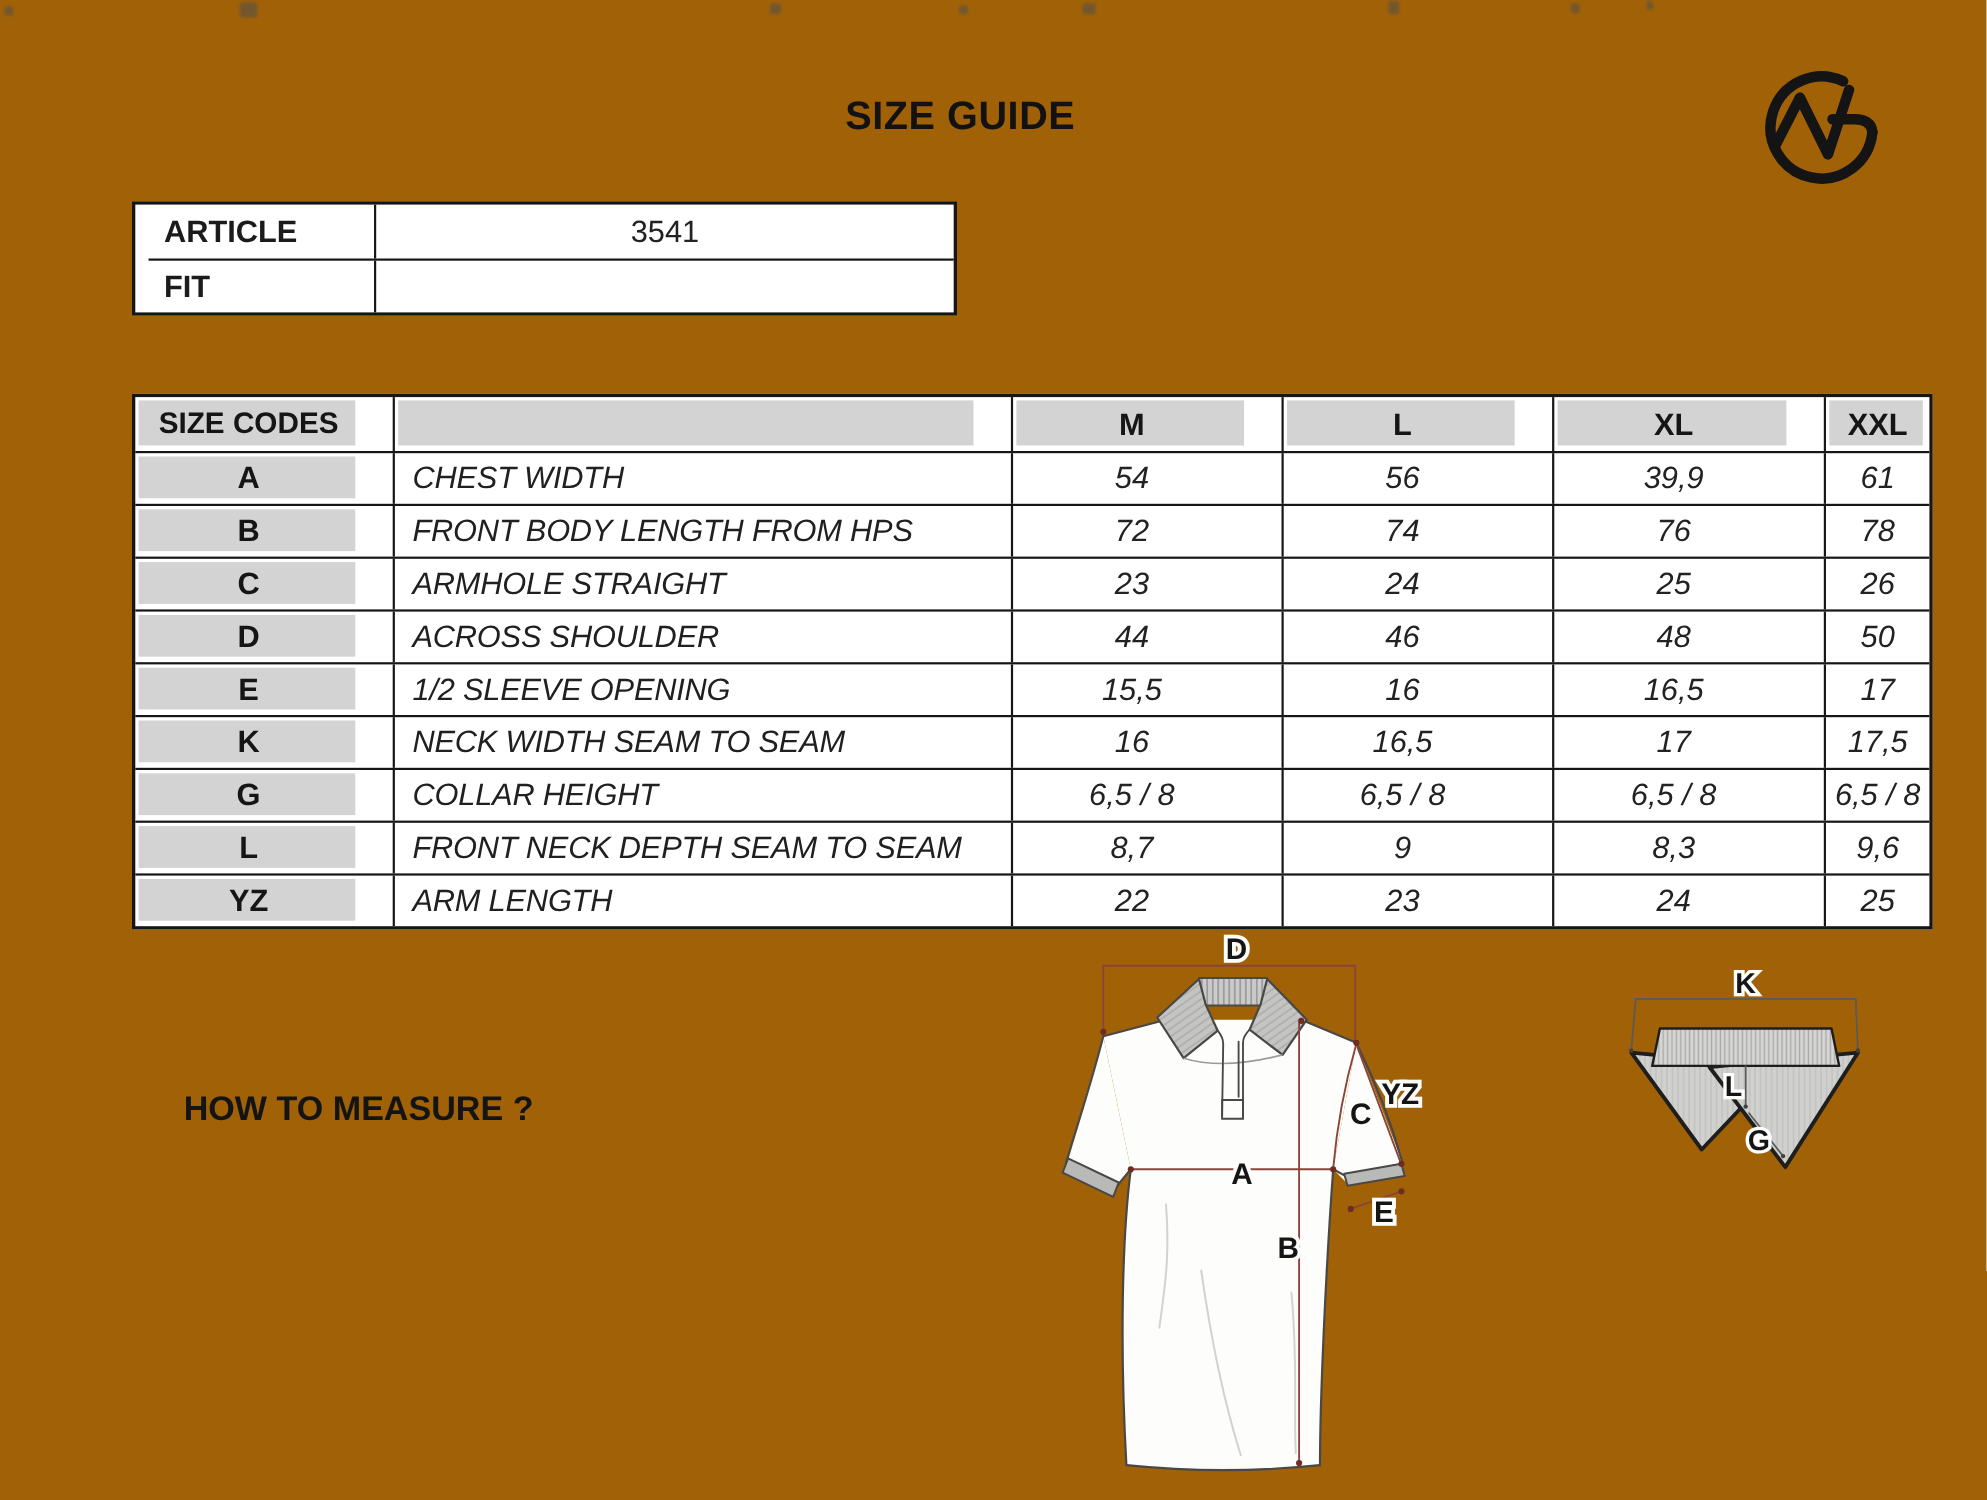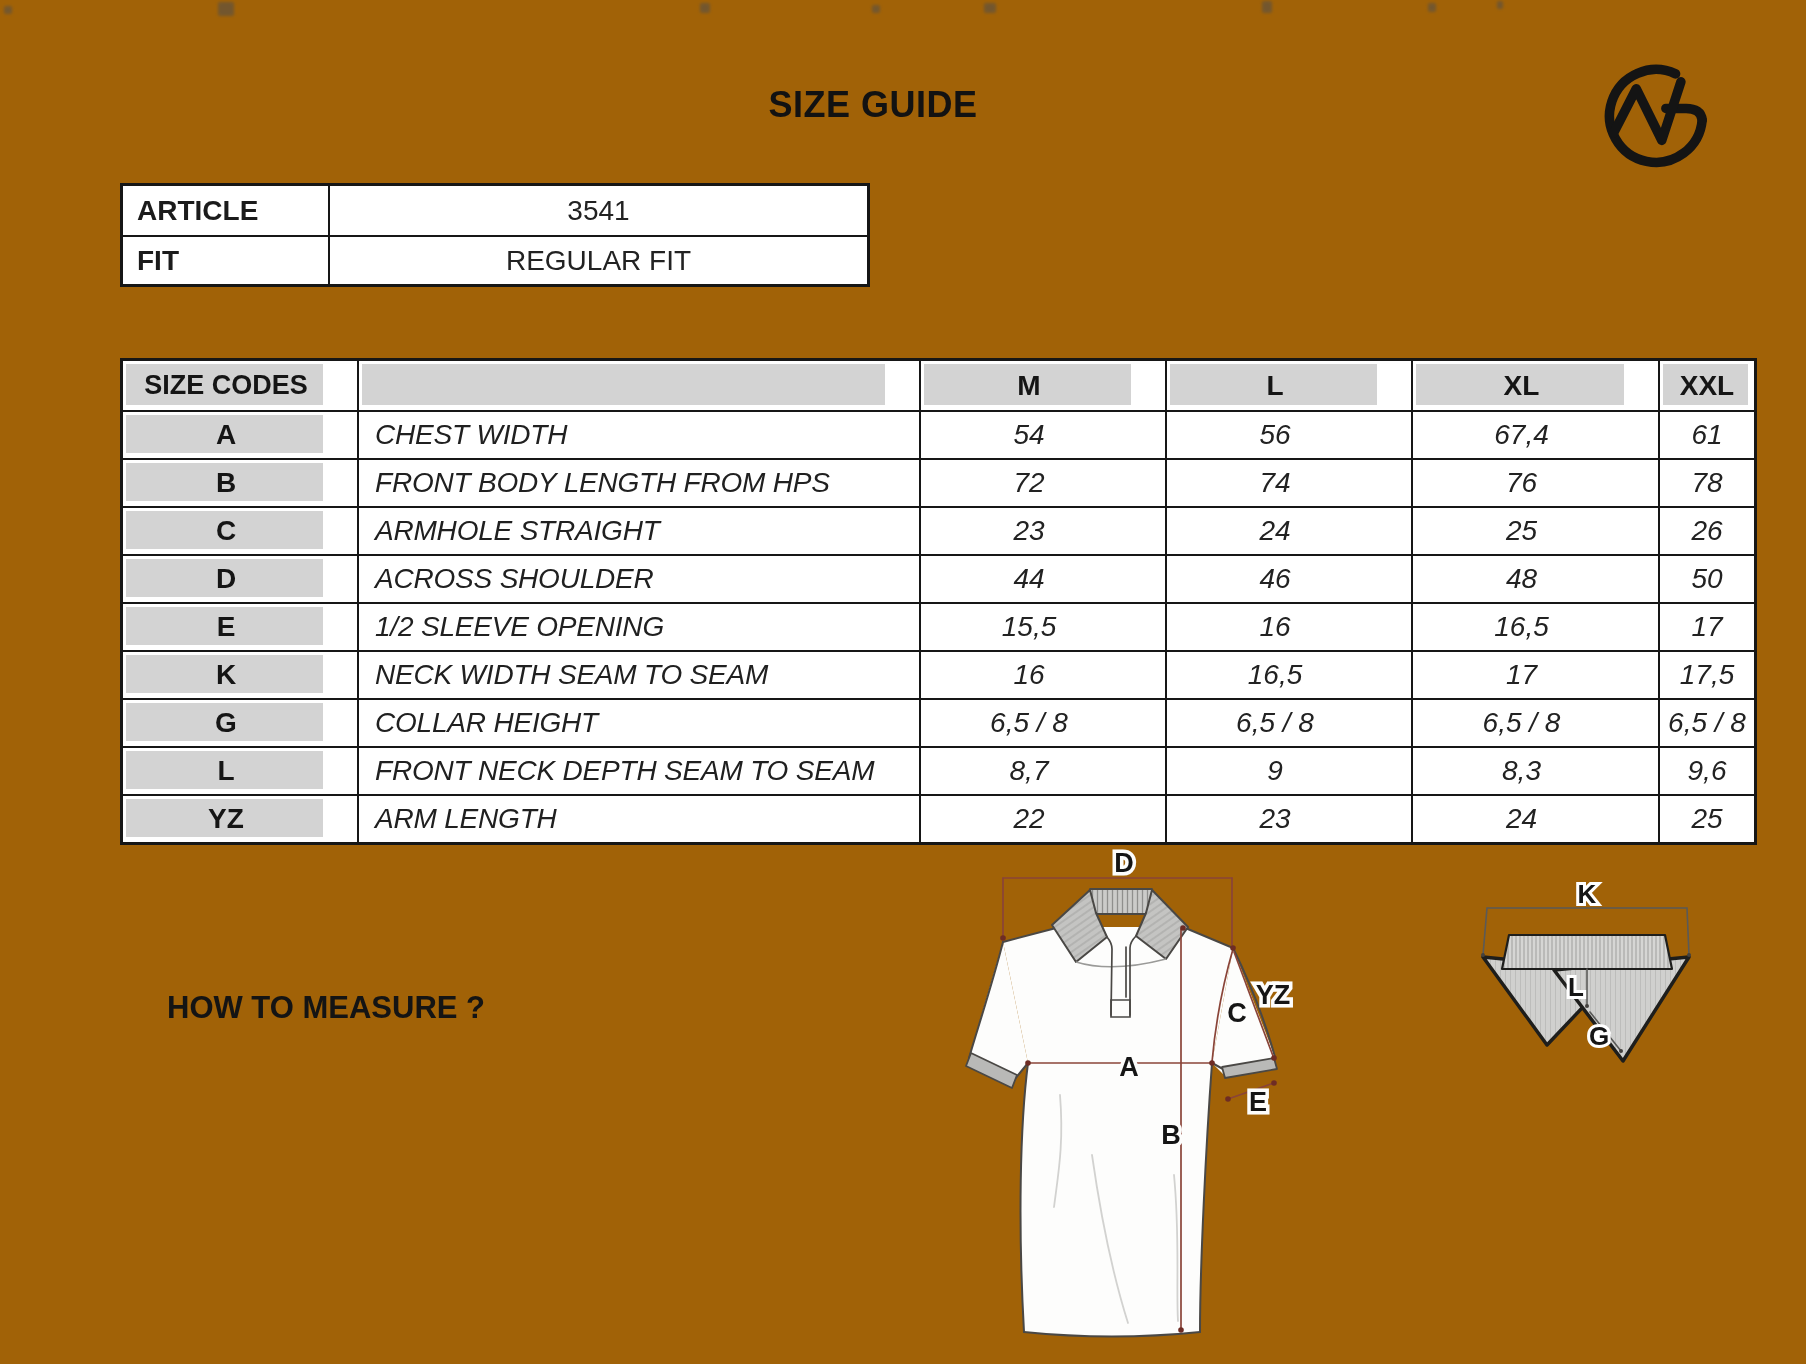--- a/index.html
+++ b/index.html
@@ -3,21 +3,21 @@
 <meta charset="utf-8">
 <style>
   html,body{margin:0;padding:0;background:#ffffff;}
   .page{position:relative;width:1806px;height:1364px;background:#a16207;overflow:hidden;
         font-family:"Liberation Sans",sans-serif;color:#1b1b1b;}
   .title{position:absolute;top:84px;left:873px;transform:translateX(-50%);
          font-size:36px;font-weight:bold;letter-spacing:0.5px;color:#121212;white-space:nowrap;}
   .howto{position:absolute;left:167px;top:990px;font-size:31px;font-weight:bold;color:#141414;white-space:nowrap;}
 
   
-  .art-table{position:absolute;left:120px;top:183px;width:750px;border:3px solid #161616;box-sizing:border-box;background:#fff;}
+  .art-table{position:absolute;left:120px;top:183px;width:750px;border:3px solid #161616;box-sizing:border-box;background:#fff;padding-left:12px;}
   .art-row{display:flex;height:49px;box-sizing:border-box;}
   .art-row + .art-row{border-top:2px solid #161616;}
   .art-label{width:207px;box-sizing:border-box;border-right:2px solid #161616;display:flex;align-items:center;
              padding-left:14px;font-weight:bold;font-size:28px;}
   .art-value{flex:1;display:flex;align-items:center;justify-content:center;font-size:28px;color:#222;}
 
   
   .size-table{position:absolute;left:120px;top:358px;width:1637px;border:3px solid #161616;box-sizing:border-box;background:#fff;}
   .s-row{display:flex;height:48px;box-sizing:border-box;gap:28px;}
   .s-row.hdr{height:49px;}
@@ -67,21 +67,20 @@
     </g>
   </svg>
 
   <div class="art-table">
     <div class="art-row">
       <div class="art-label">ARTICLE</div>
       <div class="art-value">3541</div>
     </div>
     <div class="art-row">
       <div class="art-label">FIT</div>
-      <div class="art-value">REGULAR FIT</div>
     </div>
   </div>
 
   <div class="size-table">
     <div class="s-row hdr">
       <div class="cell c-code">
         <div class="gfill"></div>
         <span class="ctext szhdr" style="font-size:27px;">SIZE CODES</span>
       </div>
       <div class="cell c-desc">
@@ -113,21 +112,21 @@
       <div class="cell c-desc">
           <span class="desc">CHEST WIDTH</span>
         </div>
       <div class="cell c-m">
           <span class="val">54</span>
         </div>
       <div class="cell c-l">
           <span class="val">56</span>
         </div>
       <div class="cell c-xl">
-          <span class="val">67,4</span>
+          <span class="val">39,9</span>
         </div>
       <div class="cell c-xxl">
           <span class="val">61</span>
         </div>
     </div>
 
     <div class="s-row">
       <div class="cell c-code">
           <div class="gfill"></div>
           <span class="ctext code">B</span>

